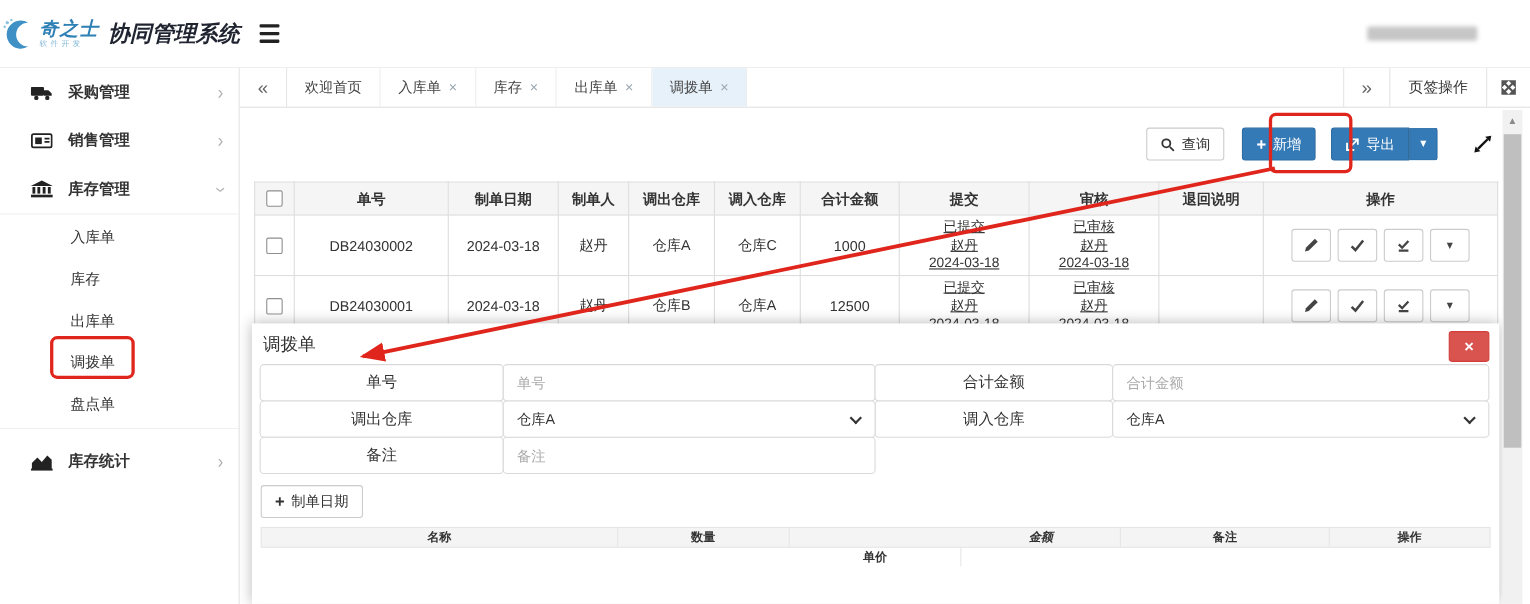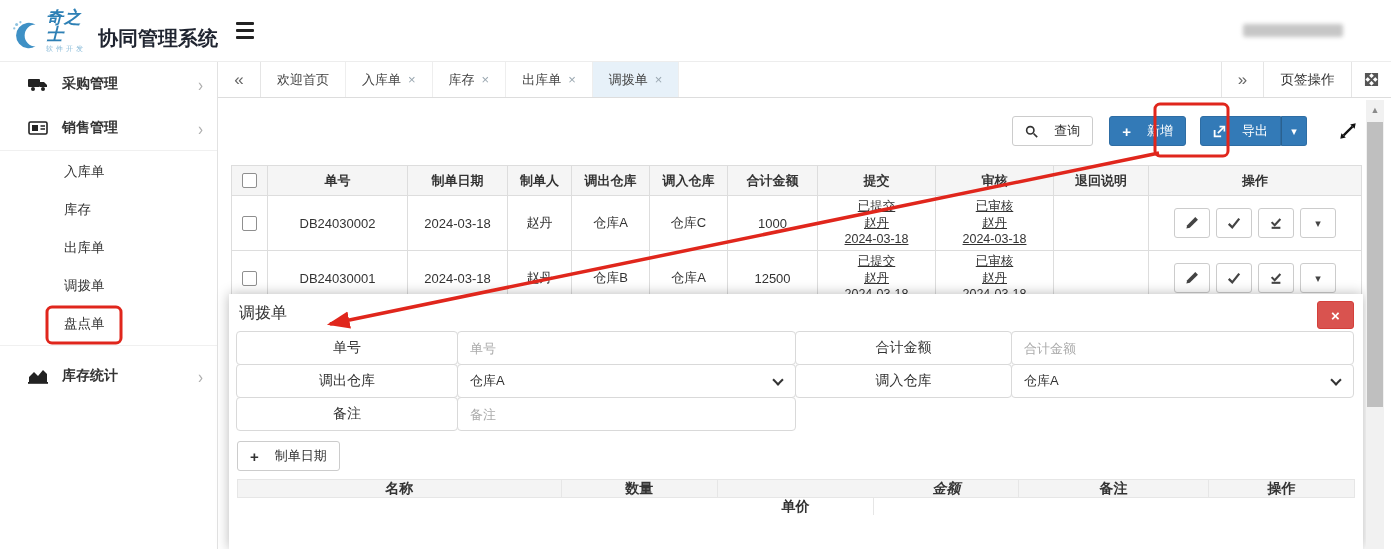--- a/index.html
+++ b/index.html
@@ -2,26 +2,26 @@
 <html><head>
 <meta charset="utf-8">
 <style>
   * { margin:0; padding:0; box-sizing:border-box; }
   html,body { width:1391px; height:549px; overflow:hidden; }
   body { font-family:"Liberation Sans","DejaVu Sans",sans-serif; color:#333; background:#fff; }
   .app { position:relative; width:1391px; height:549px; overflow:hidden; background:#fff; }
 
   
   .header { height:62px; display:flex; align-items:center; border-bottom:1px solid #ededed; background:#fff; }
-  .logo-block { width:218px; flex:none; display:flex; align-items:flex-end; padding-left:10px; }
+  .logo-block { width:218px; flex:none; display:flex; align-items:center; }
   .logo-mark { width:34px; height:34px; flex:none; }
   .brand-wrap { display:flex; flex-direction:column; margin-left:2px; line-height:1; }
   .brand { font-size:17px; font-weight:bold; font-style:italic; color:#2e80b5; letter-spacing:1px;}
   .brand-sub { font-size:7px; color:#86b9d8; letter-spacing:3px; margin-top:2px; }
-  .app-title { font-size:20px; font-weight:bold; color:#1f2430; margin-left:8px; white-space:nowrap; }
+  .app-title { font-size:20px; font-weight:bold; color:#1f2430; margin-left:8px; white-space:nowrap;font-style:italic; }
   .hamburger { margin-left:18px; width:26px; height:26px; display:flex; flex-direction:column; justify-content:center; gap:4px; cursor:pointer; }
   .hamburger i { display:block; height:3px; width:18px; background:#222; border-radius:1px; }
   .top-nav { display:flex; margin-left:52px; gap:58px; }
   .top-nav .nav-item { font-size:14px; color:#333; cursor:pointer; white-space:nowrap; }
   .user-redacted { margin-left:auto; margin-right:48px; width:100px; height:13px; background:#c6c6c6; border-radius:2px; filter:blur(2px); }
 
   
   .body-row { display:flex; height:487px; }
   .sidebar { width:218px; flex:none; border-right:1px solid #e2e2e2; background:#fff; }
   .side-item { height:44px; display:flex; align-items:center; padding:0 14px 0 28px; cursor:pointer; }
@@ -45,21 +45,21 @@
   .tab-spacer { flex:1; }
   .tab-right { display:flex; align-items:stretch; }
   .tab-right > div { display:flex; align-items:center; justify-content:center; border-left:1px solid #e5e5e5; cursor:pointer; }
   .tr-next { width:42px; color:#666; font-size:17px; }
   .tr-ops { width:88px; font-size:13.5px; color:#333; }
   .tr-full { width:40px; color:#555; }
 
   
   .content { position:relative; flex:1; padding:10px 28px 0 13px; background:#fff; }
   .toolbar { display:flex; justify-content:flex-end; align-items:center; margin:8px 4px 0 0; }
-  .btn { height:30px; display:inline-flex; align-items:center; gap:16px; padding:0 12px; font-size:13px; border-radius:3px; cursor:pointer; white-space:nowrap; }
+  .btn { height:30px; display:inline-flex; align-items:center; gap:6px; padding:0 12px; font-size:13px; border-radius:3px; cursor:pointer; white-space:nowrap; }
   .btn-default { background:#fff; border:1px solid #ccc; color:#333; }
   .btn-primary { background:#337ab7; border:1px solid #2e6da4; color:#fff; }
   .btn-group { display:inline-flex; margin-left:14px; }
   .btn-group .btn-main { border-radius:3px 0 0 3px;align-items:center; }
   .btn-group .btn-caret { width:26px; padding:0; justify-content:center; border-radius:0 3px 3px 0; border-left:1px solid #2a618f; }
   .toolbar .btn-add { margin-left:16px; }
   .plus-glyph { font-weight:bold; font-size:15px; line-height:1; }
   .caret-glyph { font-size:11px; line-height:1; }
   .expand-handle { margin-left:30px; width:22px; height:22px; cursor:pointer; color:#111; }
 
@@ -82,21 +82,21 @@
   .frow { display:flex; }
   .fcell { border:1px solid #d9d9d9; border-radius:4px; height:34px; display:flex; align-items:center; background:#fff; margin:-1px 0 0 -1px; }
   .fcell.flabel { justify-content:center; font-size:14px; color:#333; }
   .w-l-label { width:222px; } .w-l-field { width:339px; } .w-r-label { width:217px; } .w-r-field { width:343px; }
   .fcell input { border:none; outline:none; width:100%; padding:0 12px; font-size:13px; color:#333; font-family:inherit; background:transparent; }
   .fcell input::placeholder { color:#aaa; }
   .sel { justify-content:flex-start; padding:0 12px; font-size:13px; color:#333; cursor:pointer; position:relative; }
   .sel-caret { position:absolute; right:13px; top:11px; width:8px; height:8px; border-right:2px solid #333; border-bottom:2px solid #333; transform:rotate(45deg); }
   .btn-add-detail { margin:10px 0 8px 0; }
   .detail-head { display:flex; background:#f4f4f4; border:1px solid #e6e6e6; height:19px; align-items:center; }
-  .detail-head .dh { font-size:14px; font-weight:bold; color:#333; text-align:center; border-right:1px solid #e6e6e6; height:100%; display:flex; align-items:center; justify-content:center; }
+  .detail-head .dh { font-size:11px; font-weight:bold; color:#333; text-align:center; border-right:1px solid #e6e6e6; height:100%; display:flex; align-items:center; justify-content:center; }
   .dh:last-child { border-right:none; }
   .dh-name{width:29%;} .dh-qty{width:14%;} .dh-price{width:14%;margin-top:36px;} .dh-amt{width:13%;font-style:italic;} .dh-note{width:17%;} .dh-ops{width:13%;}
 
   
   .scrollbar { position:absolute; left:1366px; top:100px; width:18px; height:449px; background:#f1f1f1; z-index:60; }
   .scroll-up { height:20px; display:flex; align-items:center; justify-content:center; font-size:9px; color:#8a8a8a; cursor:pointer; }
   .scroll-thumb { position:absolute; top:22px; left:1px; width:16px; height:285px; background:#bfbfbf; cursor:pointer; }
 
   
   .annotations { position:absolute; inset:0; width:1391px; height:549px; pointer-events:none; z-index:99; }
@@ -142,20 +142,32 @@
         <span class="s-chev"><span class="chev-right">›</span></span>
       </div>
       <div class="side-item">
         <svg class="s-icon" viewBox="0 0 20 16" fill="none" stroke="currentColor" stroke-width="1.6">
           <rect x="1" y="2" width="18" height="12" rx="1.5"></rect>
             <rect x="4" y="5" width="6" height="6" fill="currentColor" stroke="none"></rect>
             <path d="M12.5 6h4.5M12.5 9h4.5"></path>
         </svg>
         <span class="s-label">销售管理</span>
         <span class="s-chev"><span class="chev-right">›</span></span>
+      </div>
+      <div class="side-item">
+        <svg class="s-icon" viewBox="0 0 20 16" fill="currentColor">
+          <path d="M10 0 L20 5 L0 5 Z"></path>
+            <rect x="1.5" y="6" width="2.6" height="6"></rect>
+            <rect x="6" y="6" width="2.6" height="6"></rect>
+            <rect x="10.8" y="6" width="2.6" height="6"></rect>
+            <rect x="15.5" y="6" width="2.6" height="6"></rect>
+            <rect x="0" y="13" width="20" height="2.4"></rect>
+        </svg>
+        <span class="s-label">库存管理</span>
+        <span class="s-chev"><span class="chev-down">›</span></span>
       </div>
       <div class="submenu">
         <div class="sub-item">入库单</div>
         <div class="sub-item">库存</div>
         <div class="sub-item">出库单</div>
         <div class="sub-item">调拨单</div>
         <div class="sub-item">盘点单</div>
       </div>
       <div class="side-item stats">
         <svg class="s-icon" viewBox="0 0 20 16" fill="currentColor">

